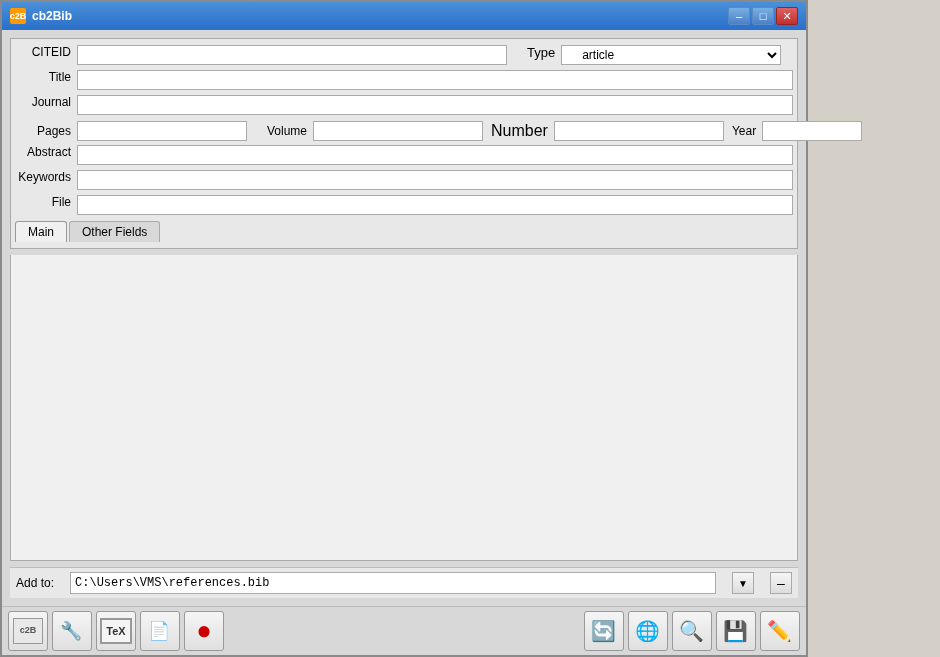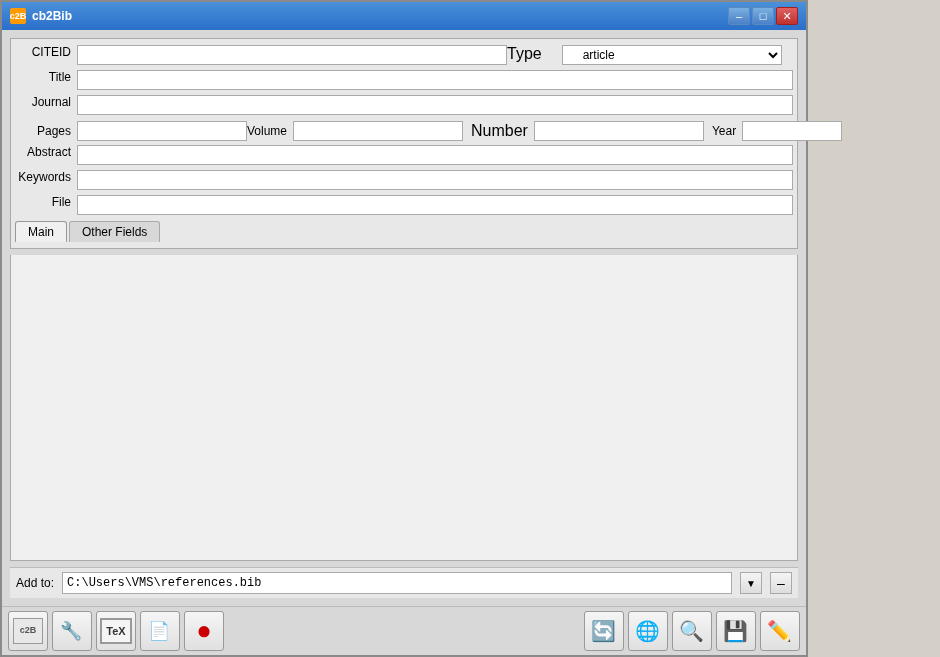--- a/index.html
+++ b/index.html
@@ -99,22 +99,23 @@
     .form-input {
       flex: 1;
       height: 20px;
       border: 1px solid #aaa;
       background: white;
       padding: 1px 3px;
       font-size: 12px;
       outline: none;
     }
     .type-label {
-      padding-right: 20px;
-      font-size: 16px;
+      margin-left: 20px;
+      padding-right: 6px;
+      font-size: 13px;
       flex-shrink: 0;
     }
     .type-select {
       width: 220px;
       height: 20px;
       border: 1px solid #aaa;
       background: white;
       font-size: 12px;
       padding: 0 16px;
     }
@@ -124,21 +125,21 @@
     }
     .pages-row {
       display: flex;
       align-items: center;
     }
     .pages-input {
       width: 170px;
       flex: none;
     }
     .volume-label {
-      padding-left: 0;
+      padding-left: 20px;
       padding-right: 6px;
       font-size: 12px;
       flex-shrink: 0;
     }
     .volume-input {
       width: 170px;
       flex: none;
     }
     .number-label {
       padding-left: 8px;
@@ -189,21 +190,21 @@
       border: 1px solid #aaa;
       border-top: none;
     }
     .bottom-bar {
       flex-shrink: 0;
       background: #e8e8e8;
       border-top: 1px solid #bbb;
       padding: 4px 6px;
       display: flex;
       align-items: center;
-      gap: 8px;
+      gap: 16px;
     }
     .addto-label {
       font-size: 12px;
       white-space: nowrap;
     }
     .addto-input {
       flex: 1;
       height: 22px;
       border: 1px solid #aaa;
       background: white;

